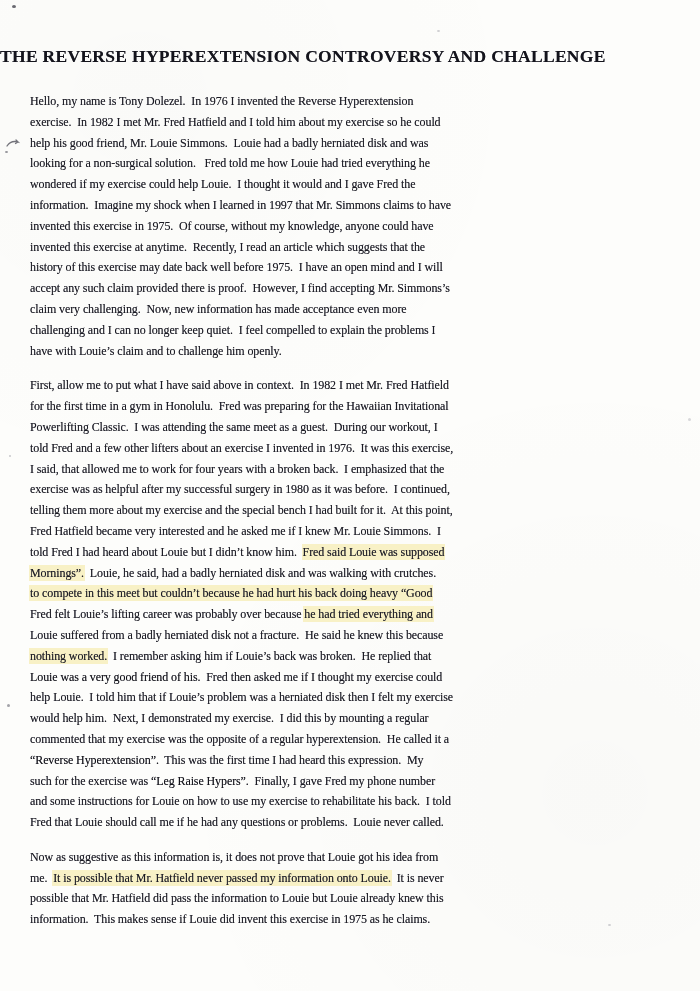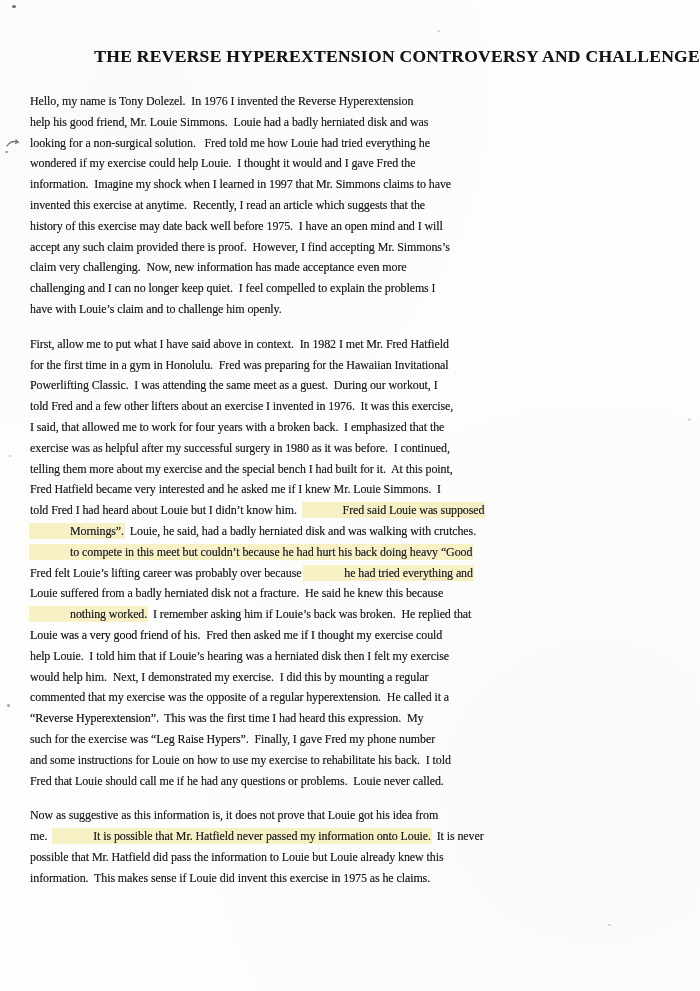--- a/index.html
+++ b/index.html
@@ -13,40 +13,39 @@
   }
   .page {
     position: absolute; inset: 0;
     background:
       radial-gradient(circle at 20% 10%, rgba(0,0,0,0.012), transparent 40%),
       radial-gradient(circle at 85% 80%, rgba(0,0,0,0.015), transparent 45%),
       #fdfdfb;
   }
   .doc-title {
     margin-top: 46px;
-    text-align: right;
+    text-align: left;
     font-weight: bold;
     font-size: 17.5px;
     letter-spacing: 0.3px;
     color: #14141c;
     text-shadow: 0 0 0.6px rgba(20,20,35,0.55);
   }
   .doc-body {
     margin: 24px 24px 0 30px;
     font-size: 12px;
     line-height: 20.8px;
     letter-spacing: -0.1px;
     text-shadow: 0 0 0.5px rgba(20,20,35,0.5);
   }
   .para { margin: 0 0 14px 0; }
   .line { white-space: pre; }
   .hl {
     background: #f8f1c6;
     box-shadow: 0 0 0 1px #f8f1c6;
-    padding-left: 40px;
   }
   .b { font-weight: normal; color: #121219; }
   
   .speck { position: absolute; border-radius: 50%; pointer-events: none; }
   .speck.s1 { left: 12px; top: 5px;  width: 4px; height: 3px; background: rgba(55,55,65,0.75); }
   .speck.s2 { left: 5px;  top: 151px; width: 3px; height: 2px; background: rgba(80,80,90,0.6); }
   .speck.s3 { left: 7px;  top: 704px; width: 3px; height: 3px; background: rgba(90,90,100,0.55); }
   .speck.s4 { left: 437px; top: 30px; width: 3px; height: 2px; background: rgba(140,140,150,0.4); }
   .speck.s5 { left: 688px; top: 418px; width: 3px; height: 3px; background: rgba(150,150,160,0.35); }
   .speck.s6 { left: 608px; top: 924px; width: 3px; height: 2px; background: rgba(140,140,150,0.4); }
@@ -54,24 +53,26 @@
   .pen-mark { position: absolute; left: 5px; top: 137px; pointer-events: none; }
 </style>
 </head>
 <body>
 
 <div class="page">
   <div class="doc-title">THE REVERSE HYPEREXTENSION CONTROVERSY AND CHALLENGE</div>
   <div class="doc-body">
       <div class="para">
         <div class="line"><span>Hello, my name is Tony Dolezel.  In 1976 I invented the Reverse Hyperextension</span></div>
+        <div class="line"><span>exercise.  In 1982 I met Mr. Fred Hatfield and I told him about my exercise so he could</span></div>
         <div class="line"><span>help his good friend, Mr. Louie Simmons.  Louie had a badly herniated disk and was</span></div>
         <div class="line"><span>looking for a non-surgical solution.   Fred told me how Louie had tried everything he</span></div>
         <div class="line"><span>wondered if my exercise could help Louie.  I thought it would and I gave Fred the</span></div>
         <div class="line"><span>information.  Imagine my shock when I learned in 1997 that Mr. Simmons claims to have</span></div>
+        <div class="line"><span>invented this exercise in 1975.  Of course, without my knowledge, anyone could have</span></div>
         <div class="line"><span>invented this exercise at anytime.  Recently, I read an article which suggests that the</span></div>
         <div class="line"><span>history of this exercise may date back well before 1975.  I have an open mind and I will</span></div>
         <div class="line"><span>accept any such claim provided there is proof.  However, I find accepting Mr. Simmons’s</span></div>
         <div class="line"><span>claim very challenging.  Now, new information has made acceptance even more</span></div>
         <div class="line"><span>challenging and I can no longer keep quiet.  I feel compelled to explain the problems I</span></div>
         <div class="line"><span>have with Louie’s claim and to challenge him openly.</span></div>
       </div>
       <div class="para">
         <div class="line"><span>First, allow me to put what I have said above in context.  In 1982 I met Mr. Fred Hatfield</span></div>
         <div class="line"><span>for the first time in a gym in Honolulu.  Fred was preparing for the Hawaiian Invitational</span></div>
@@ -81,21 +82,21 @@
         <div class="line"><span>exercise was as helpful after my successful surgery in 1980 as it was before.  I continued,</span></div>
         <div class="line"><span>telling them more about my exercise and the special bench I had built for it.  At this point,</span></div>
         <div class="line"><span>Fred Hatfield became very interested and he asked me if I knew Mr. Louie Simmons.  I</span></div>
         <div class="line"><span>told Fred I had heard about Louie but I didn’t know him.  </span><span class="hl">Fred said Louie was supposed</span></div>
         <div class="line"><span class="hl">Mornings”.</span><span>  Louie, he said, had a badly herniated disk and was walking with crutches.</span></div>
         <div class="line"><span class="hl">to compete in this meet but couldn’t because he had hurt his back doing heavy “Good</span></div>
         <div class="line"><span>Fred felt Louie’s lifting career was probably over because </span><span class="hl">he had tried everything and</span></div>
         <div class="line"><span>Louie suffered from a badly herniated disk not a fracture.  He said he knew this because</span></div>
         <div class="line"><span class="hl">nothing worked.</span><span>  I remember asking him if Louie’s back was broken.  He replied that</span></div>
         <div class="line"><span class="b">Louie was a very good friend of his.</span><span>  Fred then asked me if I thought my exercise could</span></div>
-        <div class="line"><span>help Louie.  I told him that if Louie’s hearing was a herniated disk then I felt my exercise</span></div>
+        <div class="line"><span>help Louie.  I told him that if Louie’s problem was a herniated disk then I felt my exercise</span></div>
         <div class="line"><span>would help him.  Next, I demonstrated my exercise.  I did this by mounting a regular</span></div>
         <div class="line"><span>commented that my exercise was the opposite of a regular hyperextension.  He called it a</span></div>
         <div class="line"><span class="b">“Reverse Hyperextension”</span><span>.  This was the first time I had heard this expression.  My</span></div>
         <div class="line"><span>such for the exercise was </span><span class="b">“Leg Raise Hypers”</span><span>.  Finally, I gave Fred my phone number</span></div>
         <div class="line"><span>and some instructions for Louie on how to use my exercise to rehabilitate his back.  I told</span></div>
         <div class="line"><span>Fred that Louie should call me if he had any questions or problems.  Louie never called.</span></div>
       </div>
       <div class="para">
         <div class="line"><span>Now as suggestive as this information is, it does not prove that Louie got his idea from</span></div>
         <div class="line"><span>me.  </span><span class="hl">It is possible that Mr. Hatfield never passed my information onto Louie.</span><span>  It is never</span></div>

